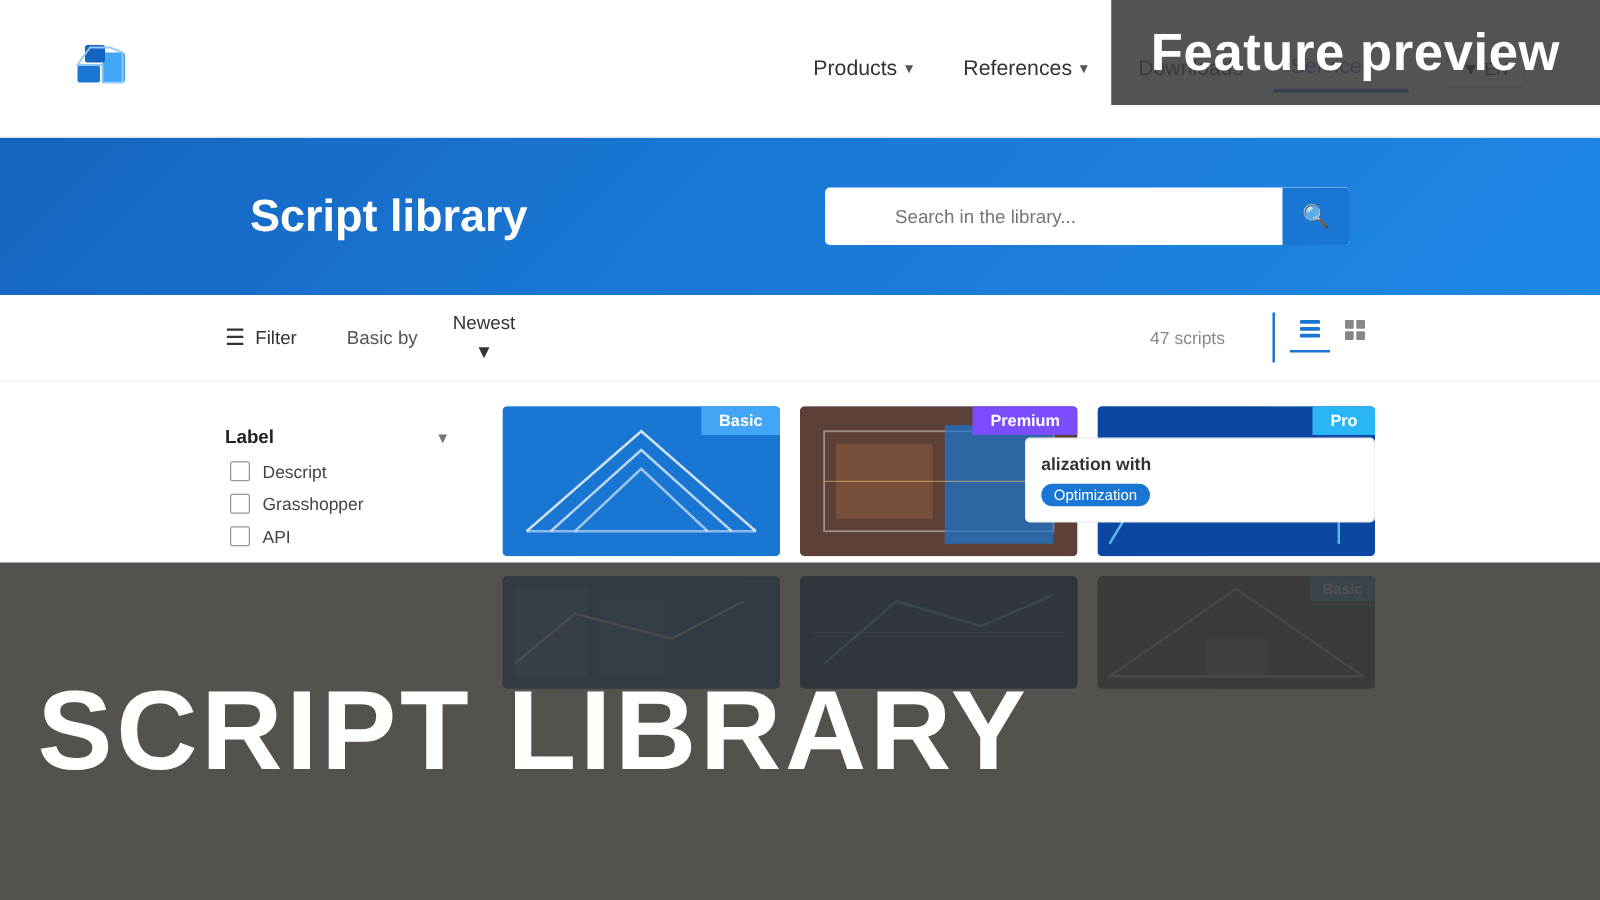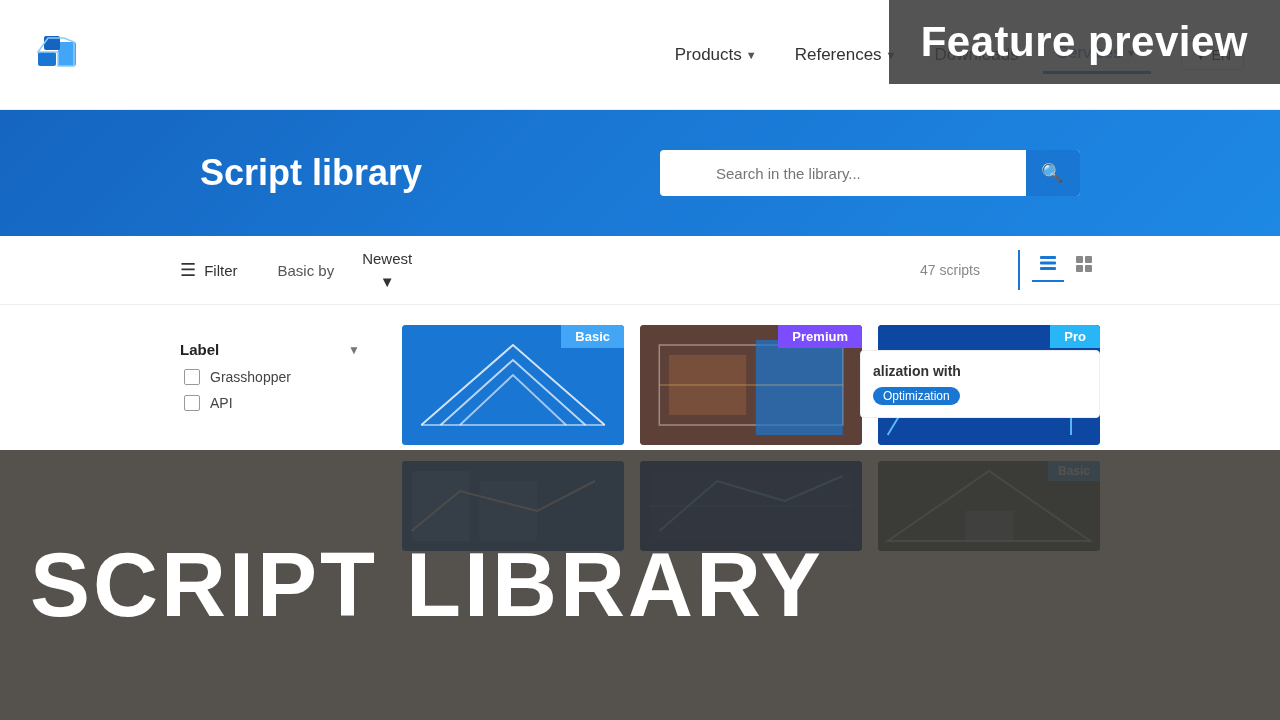--- a/index.html
+++ b/index.html
@@ -4,21 +4,21 @@
   <style>
     * { margin: 0; padding: 0; box-sizing: border-box; }
     body { font-family: 'Segoe UI', Arial, sans-serif; width: 1280px; height: 720px; overflow: hidden; background: #fff; position: relative; }
 
     
     .header {
       background: #fff;
       height: 110px;
       display: flex;
       align-items: center;
-      padding: 0 36px;
+      padding: 0 60px;
       border-bottom: 1px solid #eee;
       position: relative;
       z-index: 10;
     }
     .logo-area {
       display: flex;
       align-items: center;
       margin-right: auto;
     }
     .logo-icon {
@@ -329,21 +329,21 @@
       font-size: 12px;
       font-weight: 600;
       color: #fff;
     }
 
     
     .partial-card {
       position: absolute;
       right: 180px;
       top: 350px;
-      width: 240px;
+      width: 280px;
       background: #fff;
       border: 1px solid #eee;
       border-radius: 4px;
       padding: 12px;
       z-index: 5;
       font-size: 13px;
       color: #333;
     }
     .partial-card-title {
       font-size: 14px;
@@ -445,20 +445,24 @@
   </div>
 </div>
 
 <div class="main-content">
 
   <div class="sidebar">
     <div class="sidebar-section">
       <div class="sidebar-label-row">
         <span>Label</span>
         <span class="sidebar-chevron">▼</span>
+      </div>
+      <div class="checkbox-row">
+        <div class="checkbox-box"></div>
+        <span>Descript</span>
       </div>
       <div class="checkbox-row">
         <div class="checkbox-box"></div>
         <span>Grasshopper</span>
       </div>
       <div class="checkbox-row">
         <div class="checkbox-box"></div>
         <span>API</span>
       </div>
     </div>

